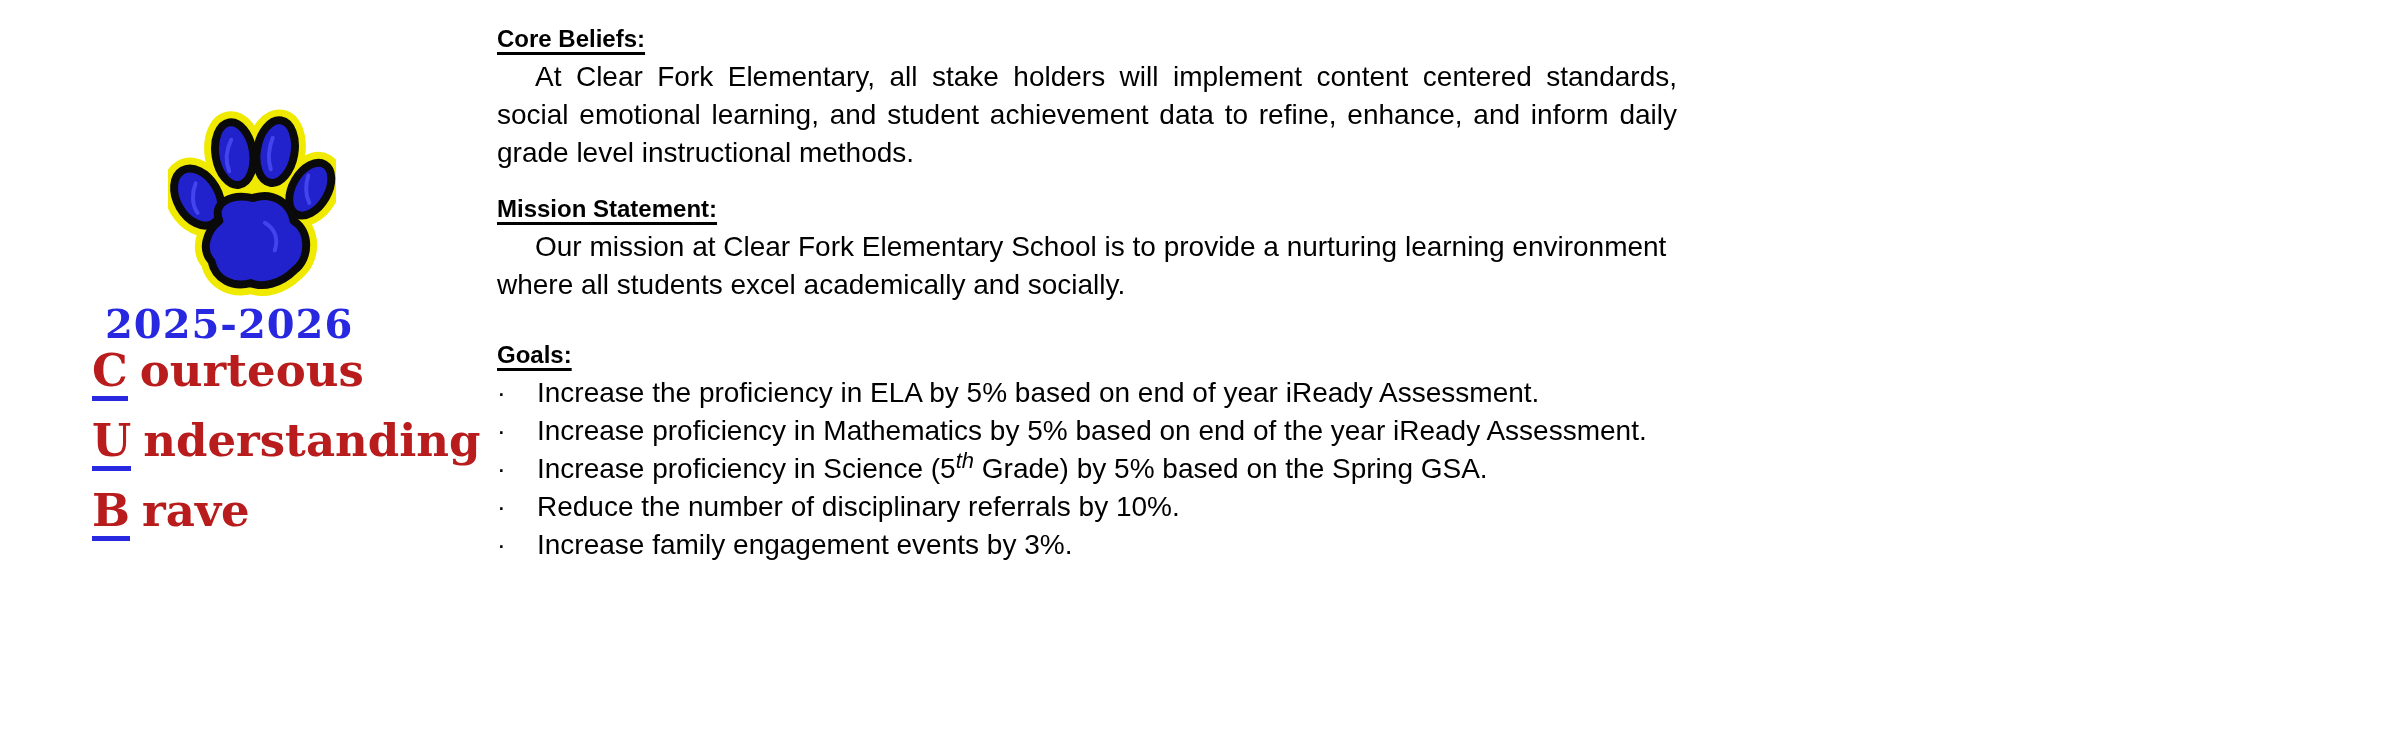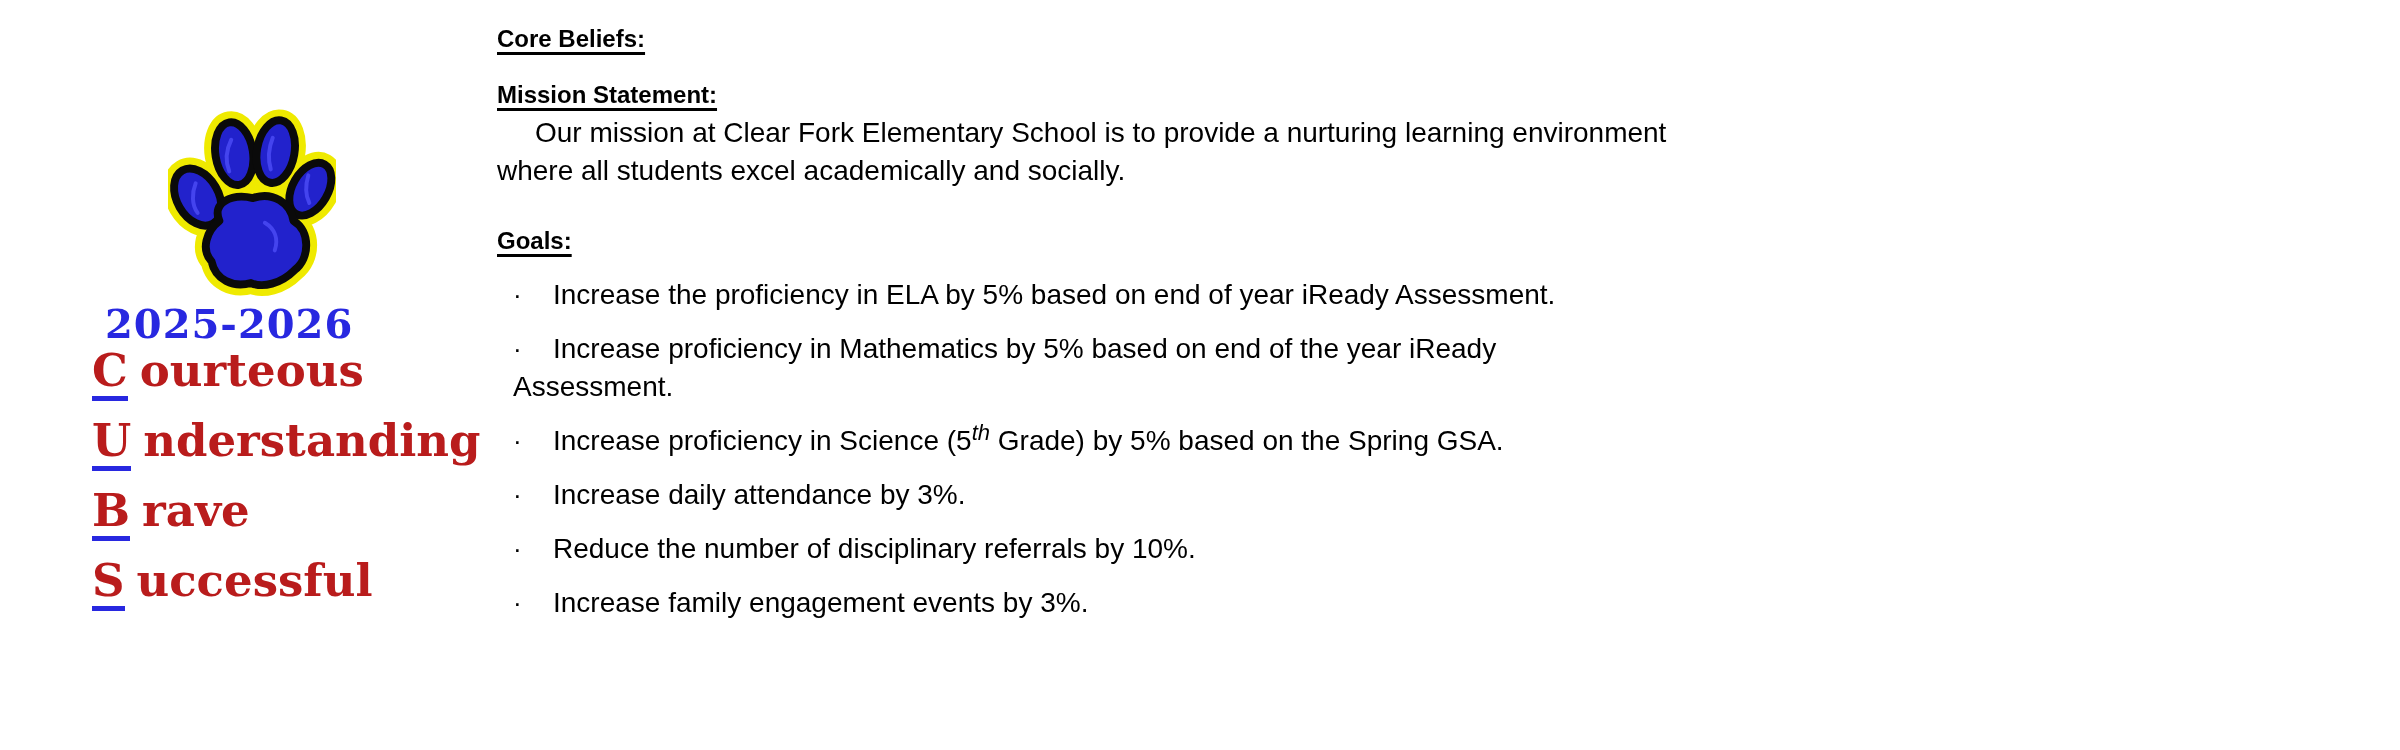--- a/index.html
+++ b/index.html
@@ -66,21 +66,21 @@
     line-height: 38px;
   }
   .para {
     margin: 0;
     text-indent: 38px;
   }
   .para.justified { text-align: justify; }
   .heading-mission { margin-top: 18px; }
   .heading-goals { margin-top: 32px; }
   .goal {
-    margin: 16px;
+    margin: 0;
     line-height: 38px;
   }
   .goal .bullet {
     display: inline-block;
     width: 40px;
     font-size: 26px;
   }
   .goal sup {
     font-size: 22px;
     line-height: 0;
@@ -140,47 +140,42 @@
   <div class="acronym">
     <p class="acronym-line">
       <span class="acronym-letter">C</span><span>ourteous</span>
     </p>
     <p class="acronym-line">
       <span class="acronym-letter">U</span><span>nderstanding</span>
     </p>
     <p class="acronym-line">
       <span class="acronym-letter">B</span><span>rave</span>
     </p>
-    <p class="acronym-line">
-      <span class="acronym-letter">S</span><span>uccessful</span>
-    </p>
   </div>
 
   <div class="content">
 
     <h2 class="section-heading">Core Beliefs:</h2>
+    <p class="para justified">At Clear Fork Elementary, all stake holders will implement content centered standards, social emotional learning, and student achievement data to refine, enhance, and inform daily grade level instructional methods.</p>
 
     <h2 class="section-heading heading-mission">Mission Statement:</h2>
     <p class="para">Our mission at Clear Fork Elementary School is to provide a nurturing learning environment where all students excel academically and socially.</p>
 
     <h2 class="section-heading heading-goals">Goals:</h2>
 
     <p class="goal">
       <span class="bullet">·</span><span>Increase the proficiency in ELA by 5% based on end of year iReady Assessment.</span><sup></sup><span></span>
     </p>
     <p class="goal">
       <span class="bullet">·</span><span>Increase proficiency in Mathematics by 5% based on end of the year iReady Assessment.</span><sup></sup><span></span>
     </p>
     <p class="goal">
       <span class="bullet">·</span><span>Increase proficiency in Science (5</span><sup>th</sup><span> Grade) by 5% based on the Spring GSA.</span>
     </p>
     <p class="goal">
-      <span class="bullet">·</span><span>Increase daily attendance by 3%.</span><sup></sup><span></span>
-    </p>
-    <p class="goal">
       <span class="bullet">·</span><span>Reduce the number of disciplinary referrals by 10%.</span><sup></sup><span></span>
     </p>
     <p class="goal">
       <span class="bullet">·</span><span>Increase family engagement events by 3%.</span><sup></sup><span></span>
     </p>
 
   </div>
 </div>
 
 </body></html>

